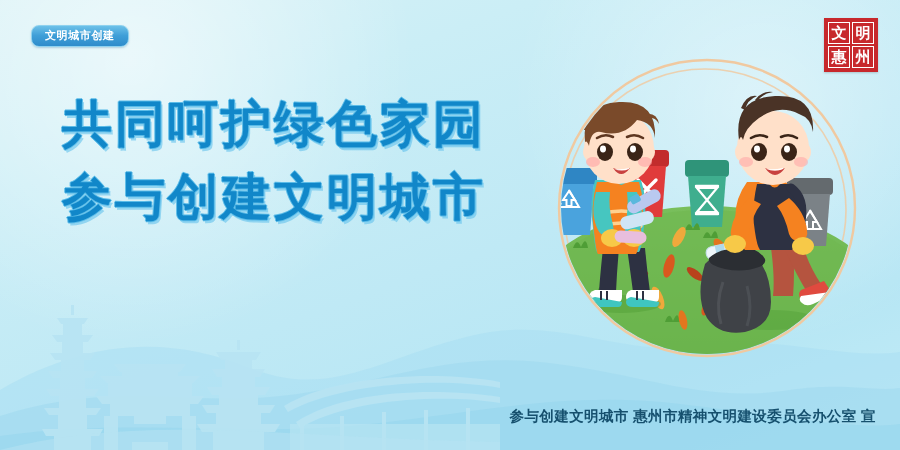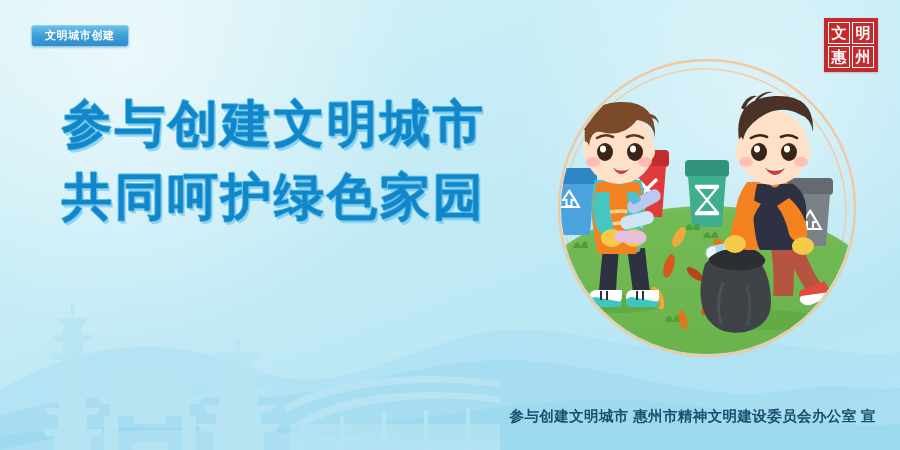--- a/index.html
+++ b/index.html
@@ -48,21 +48,21 @@
     left: 0; bottom: 0;
     width: 500px; height: 150px;
     pointer-events: none;
   }
 
   
   .badge {
     position: absolute;
     left: 31px; top: 25px;
     padding: 4px 13px 5px 13px;
-    border-radius: 3px;
+    border-radius: 8px;
     background: linear-gradient(180deg, #6cc0e8 0%, #3f9fd8 48%, #2f8ccb 100%);
     border: 1px solid #8fd2ef;
     box-shadow: 0 1px 2px rgba(20,90,140,0.25);
     color: #ffffff;
     font-size: 11px;
     font-weight: bold;
     letter-spacing: 0.6px;
     line-height: 1;
     white-space: nowrap;
   }
@@ -219,22 +219,22 @@
   <div class="badge">文明城市创建</div>
 
   <div class="seal">
     <div class="seal-cell">文</div>
     <div class="seal-cell">明</div>
     <div class="seal-cell">惠</div>
     <div class="seal-cell">州</div>
   </div>
 
   <div class="headline">
+    <div class="headline-line">共同呵护绿色家园</div>
     <div class="headline-line">参与创建文明城市</div>
-    <div class="headline-line">共同呵护绿色家园</div>
   </div>
 
   <svg class="illus" viewBox="0 0 348 312">
 
     <g fill="none" stroke="#f0c9a0">
       <circle cx="174" cy="156" r="148" stroke-width="2.4"></circle>
       <circle cx="172" cy="158" r="141" stroke-width="1.6" opacity="0.82"></circle>
     </g>
 
     <defs>

